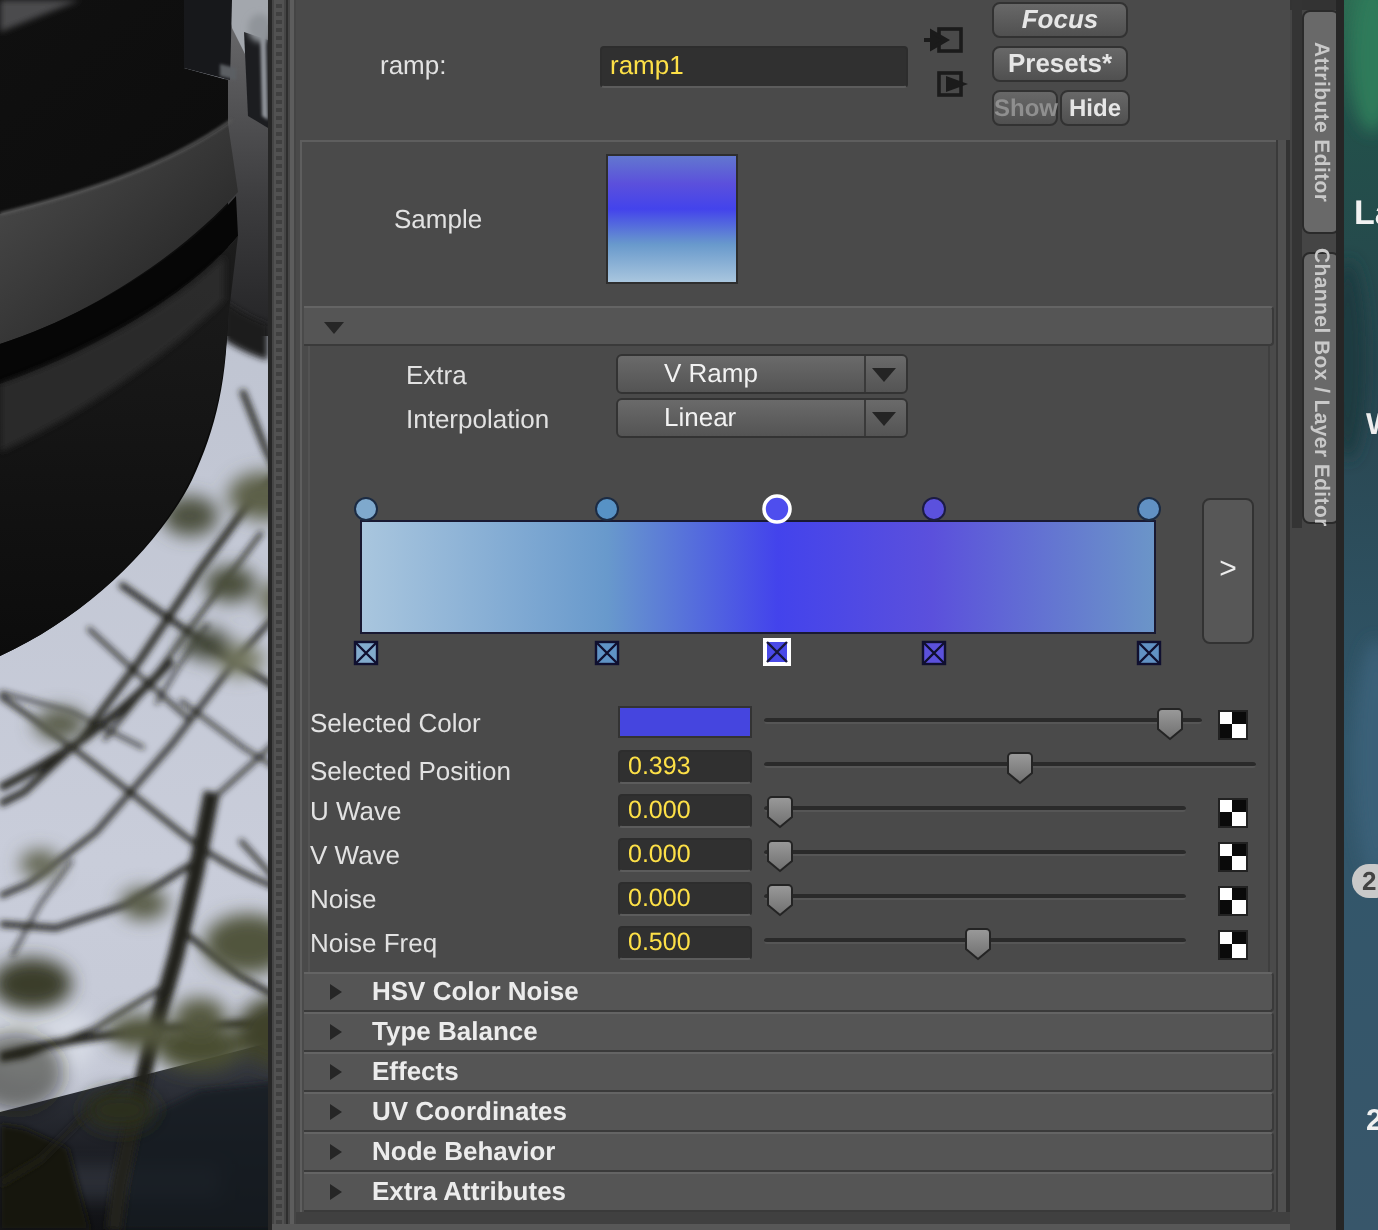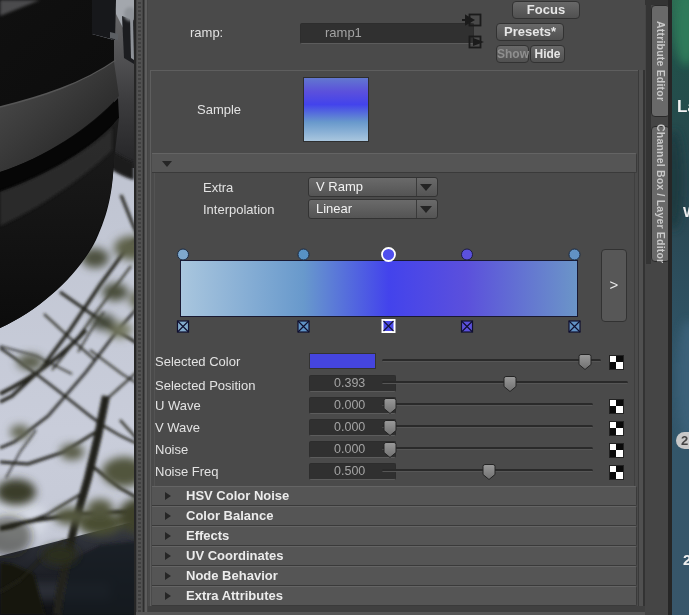--- a/index.html
+++ b/index.html
@@ -1,43 +1,43 @@
 <!DOCTYPE html>
 <html><head>
 <meta charset="utf-8">
 <style>
   html,body{margin:0;padding:0;}
   body{width:689px;height:615px;overflow:hidden;position:relative;
        background:#4a4a4a;font-family:"Liberation Sans",sans-serif;}
   .abs{position:absolute;}
   .lbl{position:absolute;color:#e2e2e2;font-size:13px;text-align:left;white-space:nowrap;}
   .field{position:absolute;background:#303030;border:1px solid #2d2d2d;
-         border-bottom-color:#5c5c5c;border-radius:2px;color:#a3a3a3;
-         font-size:13px;line-height:18px;padding-left:24px;}
+         border-bottom-color:#5c5c5c;border-radius:2px;color:#fde047;
+         font-size:13px;line-height:18px;padding-left:4px;}
   .btn{position:absolute;background:linear-gradient(#686868,#505050);
        border:1px solid #323232;border-radius:4px;color:#e6e6e6;
        font-size:13px;font-weight:bold;text-align:center;}
   .hdr{position:absolute;left:152px;width:484px;height:18px;border-radius:0 2px 2px 0;
        background:#555555;border-top:1px solid #646464;border-bottom:1px solid #3a3a3a;
        border-right:1px solid #3a3a3a;
        color:#ececec;font-size:13px;font-weight:bold;line-height:18px;}
   .hdr .tri{position:absolute;left:13px;top:5px;width:0;height:0;
        border-left:6px solid #262626;border-top:4px solid transparent;
        border-bottom:4px solid transparent;}
   .hdr .trid{position:absolute;left:10px;top:7px;width:0;height:0;
        border-top:6px solid #262626;border-left:5px solid transparent;
        border-right:5px solid transparent;}
   .hdr span{position:absolute;left:34px;white-space:nowrap;}
   .track{position:absolute;height:2px;background:#2a2a2a;border-bottom:1px solid #565656;border-radius:2px;}
   .checker{position:absolute;width:13px;height:13px;background:#fff;border:1px solid #222;}
   .checker:before{content:"";position:absolute;right:0;top:0;width:7px;height:6px;background:#0a0a0a;}
   .checker:after{content:"";position:absolute;left:0;bottom:0;width:6px;height:7px;background:#0a0a0a;}
   .dd{position:absolute;left:308px;width:121px;height:18px;
       background:linear-gradient(#6a6a6a,#545454);border:1px solid #333;
-      border-radius:3px;color:#f2f2f2;font-size:13px;line-height:18px;padding-left:7px;}
+      border-radius:3px;color:#f2f2f2;font-size:13px;line-height:18px;padding-left:23px;}
   .dd .arr{position:absolute;right:0;top:0;width:20px;height:18px;border-left:1px solid #3a3a3a;}
   .dd .arr:before{content:"";position:absolute;left:3px;top:6px;width:0;height:0;
       border-top:7px solid #242424;border-left:6px solid transparent;border-right:6px solid transparent;}
   .vtab{position:absolute;left:651px;width:19px;background:#696969;border:1px solid #2a2a2a;
         border-radius:4px;box-sizing:border-box;display:flex;align-items:center;justify-content:center;}
   .vtab span{writing-mode:vertical-rl;color:#c9c9c9;font-size:10.5px;font-weight:bold;
         white-space:nowrap;letter-spacing:0.2px;}
 </style>
 </head>
 <body>
@@ -175,21 +175,21 @@
 <div class="lbl" style="left:190px;top:25px;width:100px;">ramp:</div>
 <div class="field" style="left:300px;top:23px;width:148px;height:19px;">ramp1</div>
 
 <svg class="abs" style="left:459px;top:12px" width="28" height="40" viewBox="0 0 28 40">
   <rect x="10.5" y="2.5" width="11" height="11" fill="none" stroke="#1b1b1b" stroke-width="1.8"></rect>
   <path d="M3,8 L8,8 M7,4 L14,8 L7,12 Z" stroke="#1b1b1b" stroke-width="2" fill="#1b1b1b"></path>
   <rect x="10.5" y="24.5" width="11" height="11" fill="none" stroke="#1b1b1b" stroke-width="1.8"></rect>
   <path d="M14,26 L25,30 L14,34 Z" fill="#1b1b1b"></path>
 </svg>
 
-<div class="btn" style="left:512px;top:1px;width:66px;height:16px;line-height:16px;">Focus</div>
+<div class="btn" style="left:496px;top:1px;width:66px;height:16px;line-height:16px;font-style:italic;">Focus</div>
 <div class="btn" style="left:496px;top:23px;width:66px;height:16px;line-height:16px;">Presets*</div>
 <div class="btn" style="left:496px;top:45px;width:31px;height:16px;line-height:16px;color:#8f8f8f;font-size:12px;">Show</div>
 <div class="btn" style="left:530px;top:45px;width:33px;height:16px;line-height:16px;font-size:12px;">Hide</div>
 
 <div class="abs" style="left:150px;top:70px;width:488px;height:1px;background:#5e5e5e"></div>
 <div class="abs" style="left:150px;top:70px;width:1px;height:537px;background:#5e5e5e"></div>
 
 <div class="lbl" style="left:197px;top:102px;width:100px;">Sample</div>
 <div class="abs" style="left:303px;top:77px;width:64px;height:63px;border:1px solid #2e2e2e;
      background:linear-gradient(#6277cf 0%,#5b50dc 22%,#4343ec 42%,#6899cc 70%,#a9c6de 100%);"></div>
@@ -288,21 +288,21 @@
     <path d="M485,464.5 h8 a2,2 0 0 1 2,2 v8 l-6,5 -6,-5 v-8 a2,2 0 0 1 2,-2 Z"></path>
   </g>
 </svg>
 
 <div class="hdr" style="top:486px;">
     <div class="tri"></div>
     <span>HSV Color Noise</span>
   </div>
 <div class="hdr" style="top:506px;">
     <div class="tri"></div>
-    <span>Color Balance</span>
+    <span>Type Balance</span>
   </div>
 <div class="hdr" style="top:526px;">
     <div class="tri"></div>
     <span>Effects</span>
   </div>
 <div class="hdr" style="top:546px;">
     <div class="tri"></div>
     <span>UV Coordinates</span>
   </div>
 <div class="hdr" style="top:566px;">

